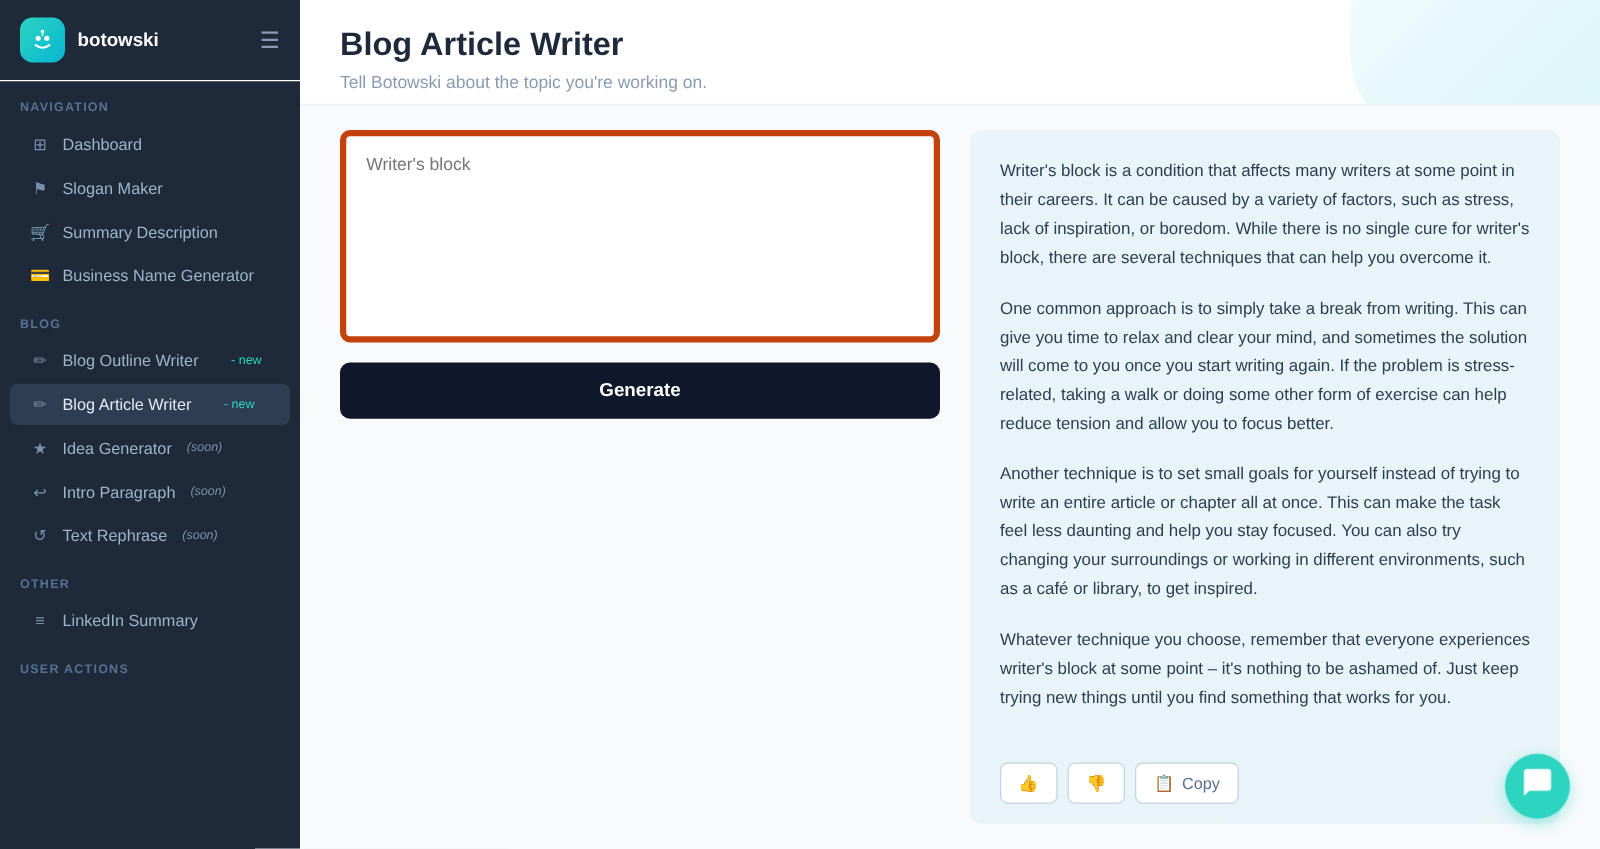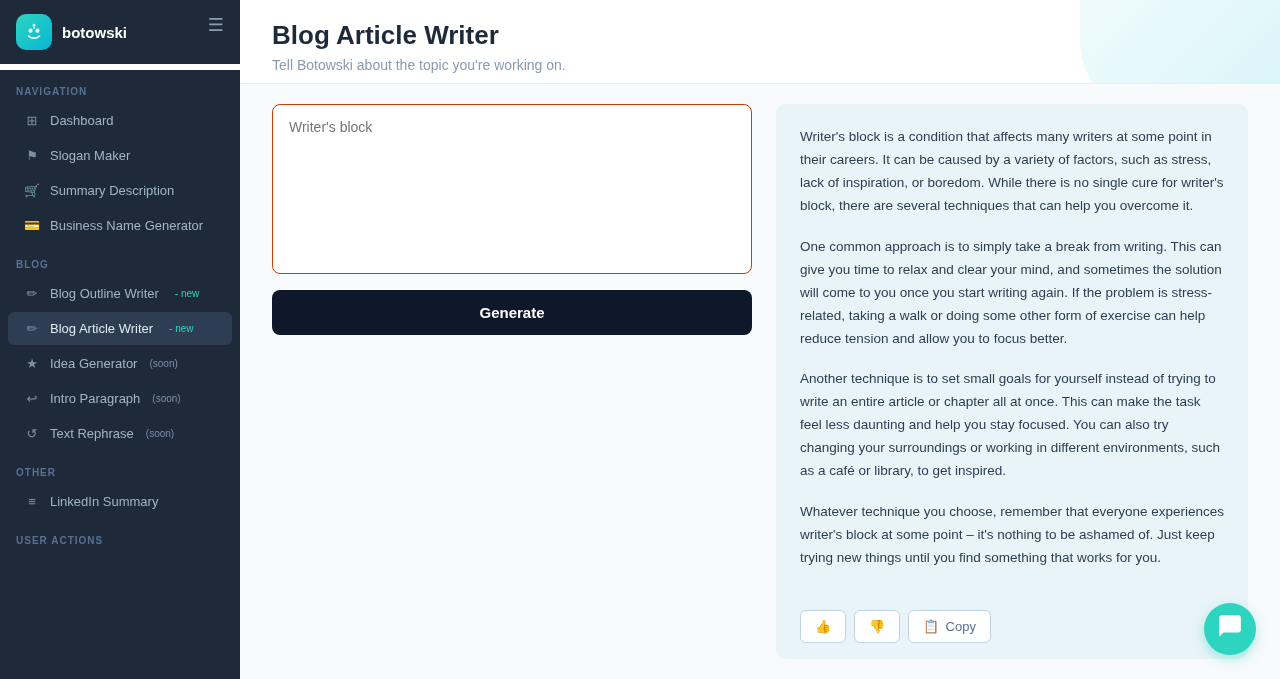--- a/index.html
+++ b/index.html
@@ -11,24 +11,24 @@
       min-width: 240px;
       background: #1e2a3a;
       color: #c8d6e5;
       display: flex;
       flex-direction: column;
       height: 679px;
       overflow-y: auto;
     }
     #sidebar-header {
       display: flex;
-      align-items: flex-start;
+      align-items: center;
       justify-content: space-between;
       padding: 14px 16px;
-      border-bottom: 6px solid #ffffff;
+      border-bottom: 1px solid #ffffff;
     }
     .logo-area {
       display: flex;
       align-items: center;
       gap: 10px;
     }
     .logo-icon {
       width: 36px;
       height: 36px;
       background: linear-gradient(135deg, #2dd4bf, #06b6d4);
@@ -72,26 +72,27 @@
     .nav-item.active { background: #2e3d52; color: #e0eaf4; }
     .nav-icon {
       width: 16px;
       text-align: center;
       font-size: 13px;
       color: #7a90a8;
     }
     .badge-new {
       font-size: 10px;
       color: #2dd4bf;
-      margin-left: 6px;
+      margin-left: 16px;
       text-align: center;
     }
     .badge-soon {
       font-size: 10px;
       color: #7a90a8;
+      font-style: italic;
       margin-left: 2px;
     }
 
     
     #main {
       flex: 1;
       display: flex;
       flex-direction: column;
       background: #f8fafc;
       height: 679px;
@@ -125,21 +126,21 @@
     #left-panel {
       display: flex;
       flex-direction: column;
       gap: 16px;
       width: 480px;
       min-width: 480px;
     }
     #topic-textarea {
       width: 100%;
       height: 170px;
-      border: 1px solid #c2410c;
+      border: 5px solid #c2410c;
       border-radius: 8px;
       padding: 14px 16px;
       font-size: 14px;
       color: #6d28d9;
       resize: none;
       background: white;
       font-family: inherit;
       outline: none;
     }
     #generate-btn {

